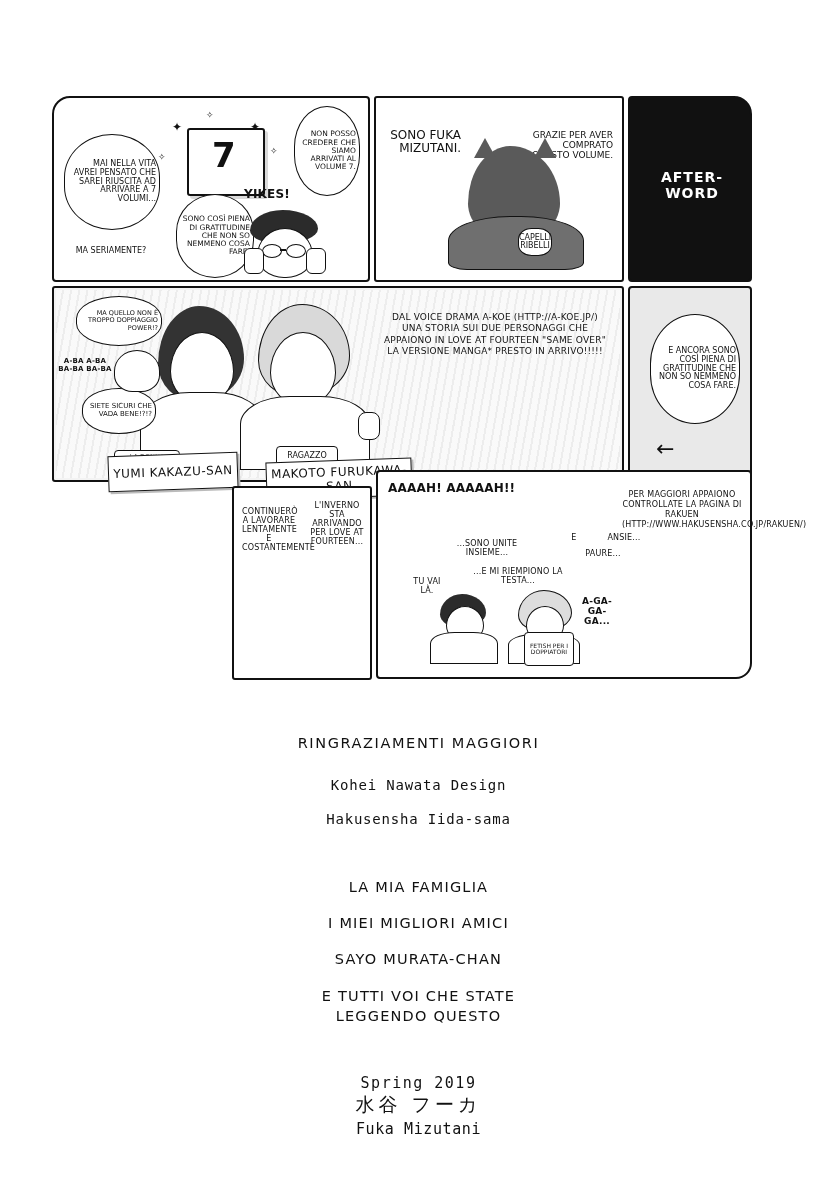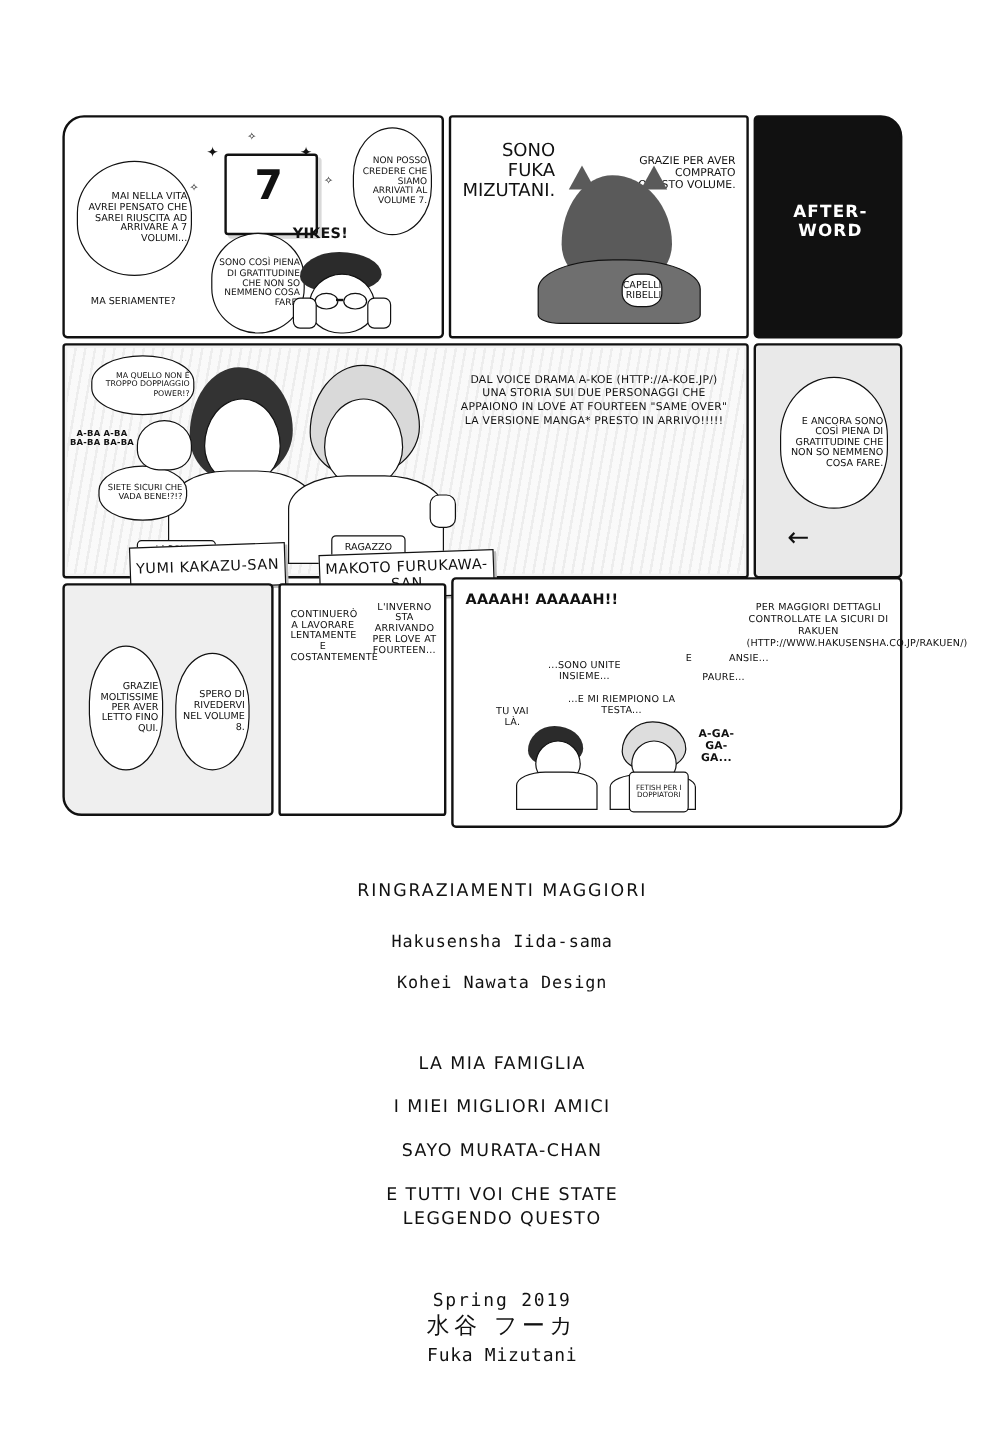--- a/index.html
+++ b/index.html
@@ -204,32 +204,32 @@
       <div class="hairblob" style="left:196px;top:112px;width:68px;height:34px;"></div>
       <div class="face" style="left:203px;top:130px;width:54px;height:48px;"></div>
       <div style="position:absolute;left:208px;top:146px;width:18px;height:12px;border:1.5px solid #111;border-radius:50%;"></div>
       <div style="position:absolute;left:232px;top:146px;width:18px;height:12px;border:1.5px solid #111;border-radius:50%;"></div>
       <div style="position:absolute;left:226px;top:151px;width:6px;height:1.5px;background:#111;"></div>
       <div style="position:absolute;left:190px;top:150px;width:18px;height:24px;border:1.5px solid #111;border-radius:6px;background:#fff;"></div>
       <div style="position:absolute;left:252px;top:150px;width:18px;height:24px;border:1.5px solid #111;border-radius:6px;background:#fff;"></div>
     </div>
 
     <div class="panel" style="left:322px; top:0px; width:250px; height:186px;">
-      <div class="bubble plain" style="left:8px; top:22px; width:80px; height:44px; font-size:15px;">
+      <div class="bubble plain" style="left:8px; top:22px; width:80px; height:44px; font-size:12px;">
         <span>SONO FUKA MIZUTANI.</span>
       </div>
       <div class="bubble plain" style="left:148px; top:18px; width:92px; height:60px; font-size:9px;">
         <span>GRAZIE PER AVER COMPRATO QUESTO VOLUME.</span>
       </div>
 
       <div class="hairblob" style="left:92px; top:48px; width:92px; height:96px; background:#5a5a5a; border-radius:46% 54% 50% 50% / 60% 60% 40% 40%;"></div>
       <div style="position:absolute;left:98px;top:40px;width:0;height:0;border-left:11px solid transparent;border-right:11px solid transparent;border-bottom:20px solid #5a5a5a;"></div>
       <div style="position:absolute;left:158px;top:40px;width:0;height:0;border-left:11px solid transparent;border-right:11px solid transparent;border-bottom:20px solid #5a5a5a;"></div>
       <div style="position:absolute;left:72px;top:118px;width:134px;height:52px;background:#6f6f6f;border:1.6px solid #111;border-radius:46% 46% 14% 14%;"></div>
-      <div class="tinylbl" style="left:142px; top:130px; width:34px; height:28px; font-size:8px; border-radius:40%; display:flex; align-items:center; justify-content:center;text-align:right;">
+      <div class="tinylbl" style="left:142px; top:130px; width:34px; height:28px; font-size:8px; border-radius:40%; display:flex; align-items:center; justify-content:center;">
         <span>CAPELLI RIBELLI</span>
       </div>
     </div>
 
     <div class="panel black rounded" style="left:576px; top:0px; width:124px; height:186px; border-radius:4px 18px 4px 4px;">
       <div class="txt white-on-black" style="left:0; top:72px; width:124px; font-size:14px; white-space:pre-line;">AFTER-
 WORD</div>
     </div>
 
     <div class="panel tone" style="left:0px; top:190px; width:572px; height:196px; background:#f3f3f3;">
@@ -272,35 +272,27 @@
       <span>MAKOTO FURUKAWA-SAN</span>
     </div>
 
     <div class="panel tone2" style="left:576px; top:190px; width:124px; height:196px; background:#e9e9e9; border-radius:4px 4px 4px 4px;">
       <div class="bubble" style="left:20px; top:26px; width:90px; height:110px; font-size:8px;">
         <span>E ANCORA SONO COSÌ PIENA DI GRATITUDINE CHE NON SO NEMMENO COSA FARE.</span>
       </div>
       <div class="arrow-left" style="left:26px; top:150px;">←</div>
     </div>
 
-    <div class="panel tone" style="left:0px; top:390px; width:176px; height:194px; background:#efefef; border-radius:4px 4px 4px 16px;">
-      <div class="bubble" style="left:20px; top:50px; width:62px; height:104px; font-size:8px;">
-        <span>GRAZIE MOLTISSIME PER AVER LETTO FINO QUI.</span>
-      </div>
-      <div class="bubble" style="left:92px; top:56px; width:62px; height:98px; font-size:8px;">
-        <span>SPERO DI RIVEDERVI NEL VOLUME 8.</span>
-      </div>
-    </div>
 
     <div class="panel" style="left:180px; top:390px; width:140px; height:194px;">
       <div class="txt" style="left:8px; top:20px; width:54px; font-size:8px;">CONTINUERÒ A LAVORARE LENTAMENTE E COSTANTEMENTE</div>
       <div class="txt" style="left:74px; top:14px; width:58px; font-size:8px;">L'INVERNO STA ARRIVANDO PER LOVE AT FOURTEEN...</div>
     </div>
 
-    <div class="panel rounded" style="left:324px; top:385px; width:376px; height:209px; border-radius:4px 4px 16px 4px;padding-left:25px;">
+    <div class="panel rounded" style="left:324px; top:374px; width:376px; height:209px; border-radius:4px 4px 16px 4px;padding-left:25px;">
       <div class="txt" style="left:10px; top:10px; width:140px; font-size:12px; font-weight:bold; text-align:left;">AAAAH! AAAAAH!!</div>
 
       <div class="txt" style="left:64px; top:68px; width:90px; font-size:8px;">...SONO UNITE INSIEME...</div>
       <div class="txt" style="left:92px; top:96px; width:96px; font-size:8px;">...E MI RIEMPIONO LA TESTA...</div>
       <div class="txt" style="left:186px; top:62px; width:20px; font-size:8px;">E</div>
       <div class="txt" style="left:176px; top:78px; width:48px; font-size:8px;margin-left:25px;">PAURE...</div>
       <div class="txt" style="left:222px; top:62px; width:48px; font-size:8px;">ANSIE...</div>
       <div class="txt" style="left:30px; top:106px; width:38px; font-size:8px;">TU VAI LÀ.</div>
 
       <div class="hairblob" style="left:62px; top:122px; width:46px; height:34px; background:#2b2b2b;"></div>
@@ -310,29 +302,29 @@
       <div class="hairblob" style="left:140px; top:118px; width:52px; height:40px; background:#ddd; border:1.6px solid #111;"></div>
       <div class="face" style="left:148px; top:134px; width:36px; height:34px;"></div>
       <div style="position:absolute;left:130px;top:162px;width:70px;height:28px;background:#fff;border:1.6px solid #111;border-radius:36% 36% 0 0;"></div>
 
       <div class="tinylbl" style="left:146px; top:160px; width:50px; height:34px; font-size:6px; display:flex; align-items:center; justify-content:center;">
         <span>FETISH PER I DOPPIATORI</span>
       </div>
 
       <div class="txt" style="left:204px; top:124px; width:30px; font-size:9px; font-weight:bold;">A-GA-GA-GA...</div>
 
-      <div class="txt" style="left:244px; top:18px; width:120px; font-size:8px; line-height:1.25;">PER MAGGIORI DETTAGLI CONTROLLATE LA SICURI DI RAKUEN (HTTP://WWW.HAKUSENSHA.CO.JP/RAKUEN/)</div>
+      <div class="txt" style="left:244px; top:18px; width:120px; font-size:8px; line-height:1.25;">PER MAGGIORI APPAIONO CONTROLLATE LA PAGINA DI RAKUEN (HTTP://WWW.HAKUSENSHA.CO.JP/RAKUEN/)</div>
     </div>
 
   </div>
 
   <div class="credits">
     <div class="cr-title">RINGRAZIAMENTI MAGGIORI</div>
+    <div class="cr-line" style="font-family:'DejaVu Sans Mono', monospace;">Kohei Nawata Design</div>
     <div class="cr-line" style="font-family:'DejaVu Sans Mono', monospace;">Hakusensha  Iida-sama</div>
-    <div class="cr-line" style="font-family:'DejaVu Sans Mono', monospace;">Kohei Nawata Design</div>
     <div class="cr-gap"></div>
     <div class="cr-big">LA MIA FAMIGLIA</div>
     <div class="cr-big">I MIEI MIGLIORI AMICI</div>
     <div class="cr-big">SAYO MURATA-CHAN</div>
     <div class="cr-two" style="white-space:pre-line;">E TUTTI VOI CHE STATE
 LEGGENDO QUESTO</div>
     <div class="cr-date" style="font-family:'DejaVu Sans Mono', monospace;">Spring 2019</div>
     <div class="sig-jp">水谷 フーカ</div>
     <div class="sig-rom" style="font-family:'DejaVu Sans Mono', monospace;">Fuka Mizutani</div>
   </div>

